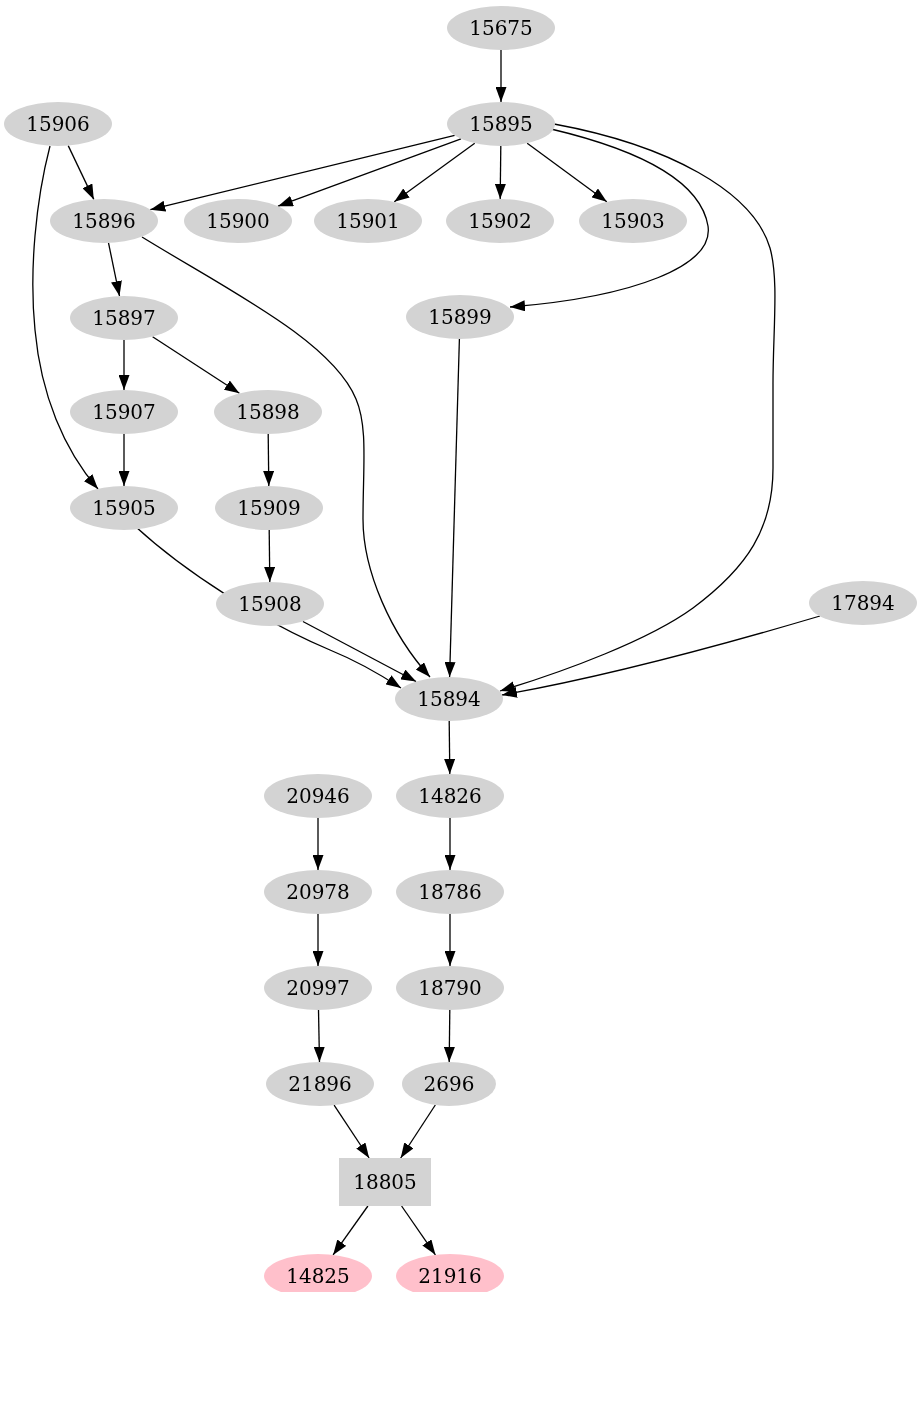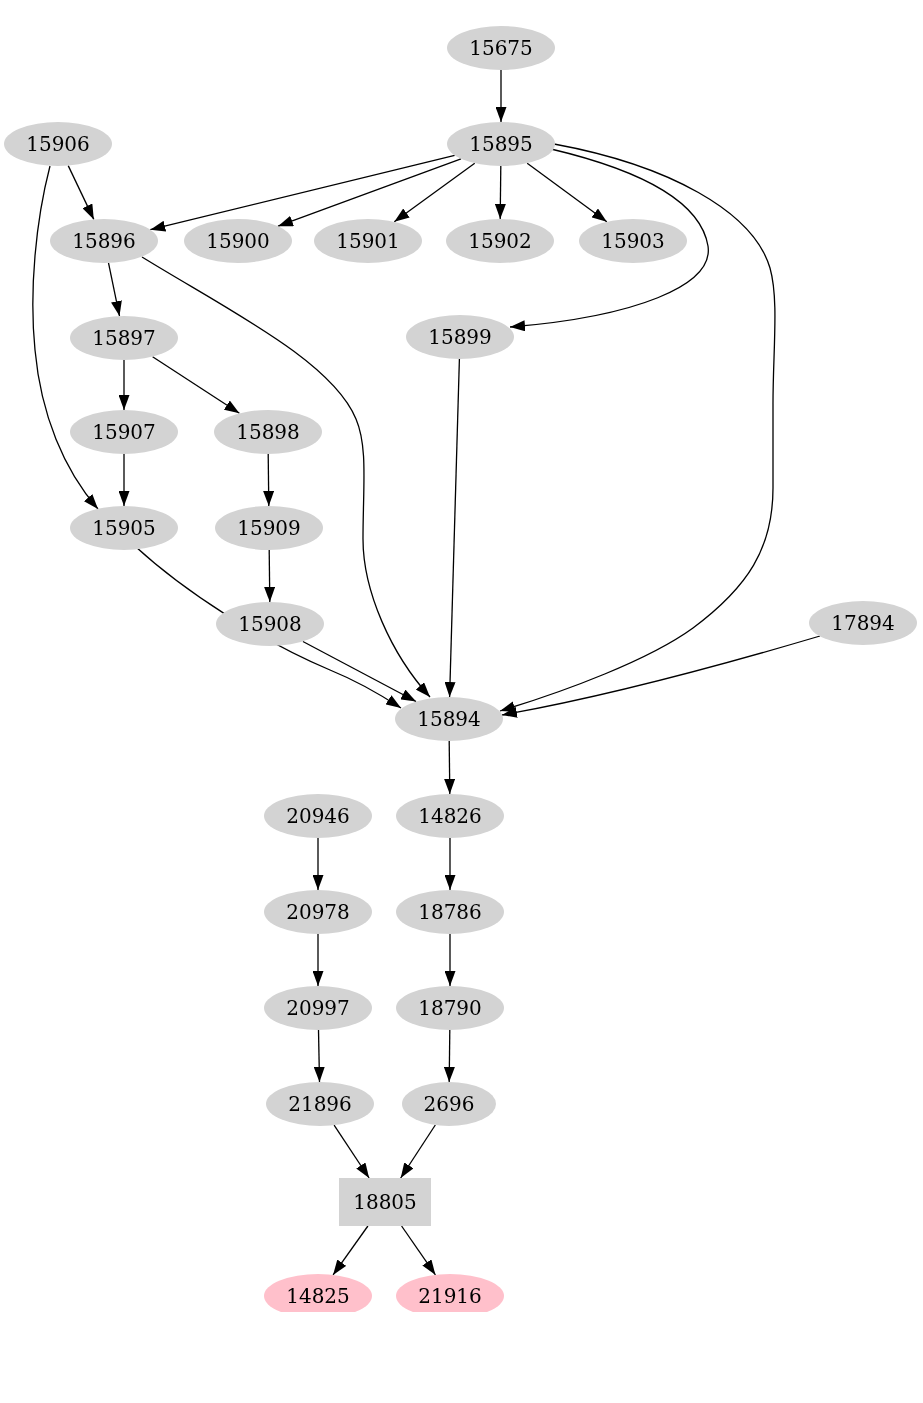--- a/index.html
+++ b/index.html
@@ -6,21 +6,20 @@
     margin: 0;
     padding: 0;
     background: #ffffff;
   }
   .canvas-wrap {
     width: 923px;
     height: 1292px;
     background: #ffffff;
     position: relative;
     overflow: hidden;
-    margin-top: 20px;
   }
   svg.graph {
     display: block;
   }
   .edge {
     fill: none;
     stroke: #000000;
     stroke-width: 1.3px;
   }
   .node-shape {

